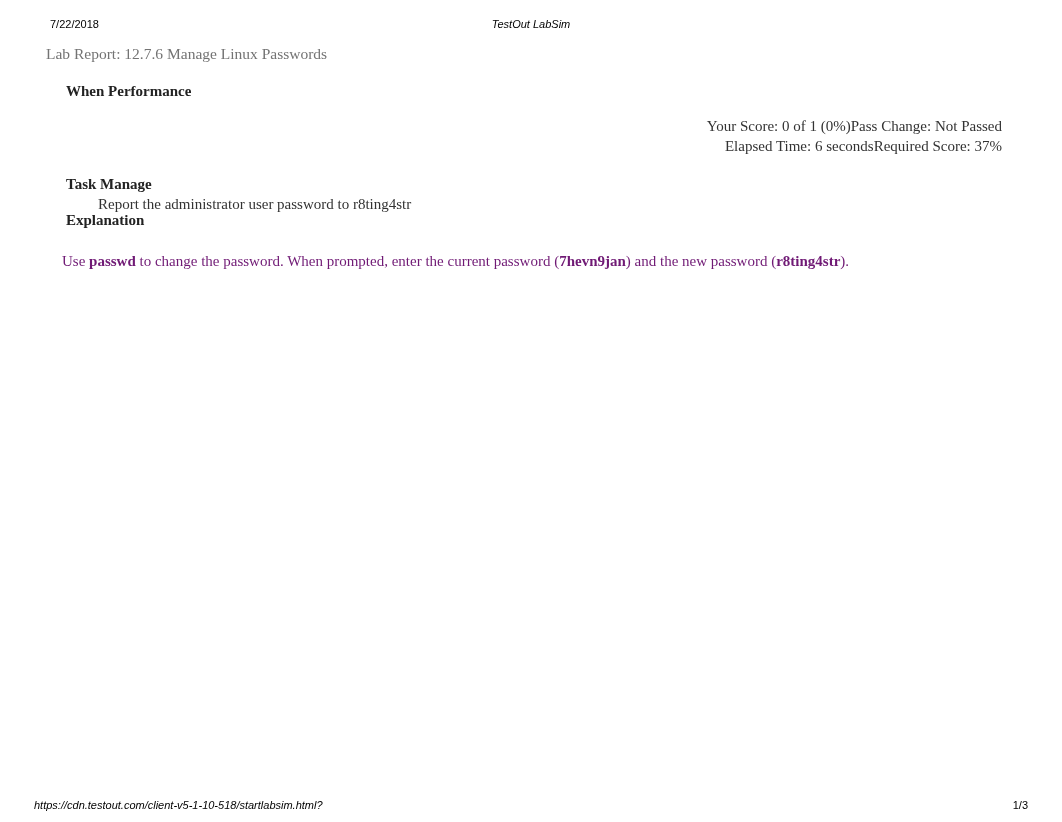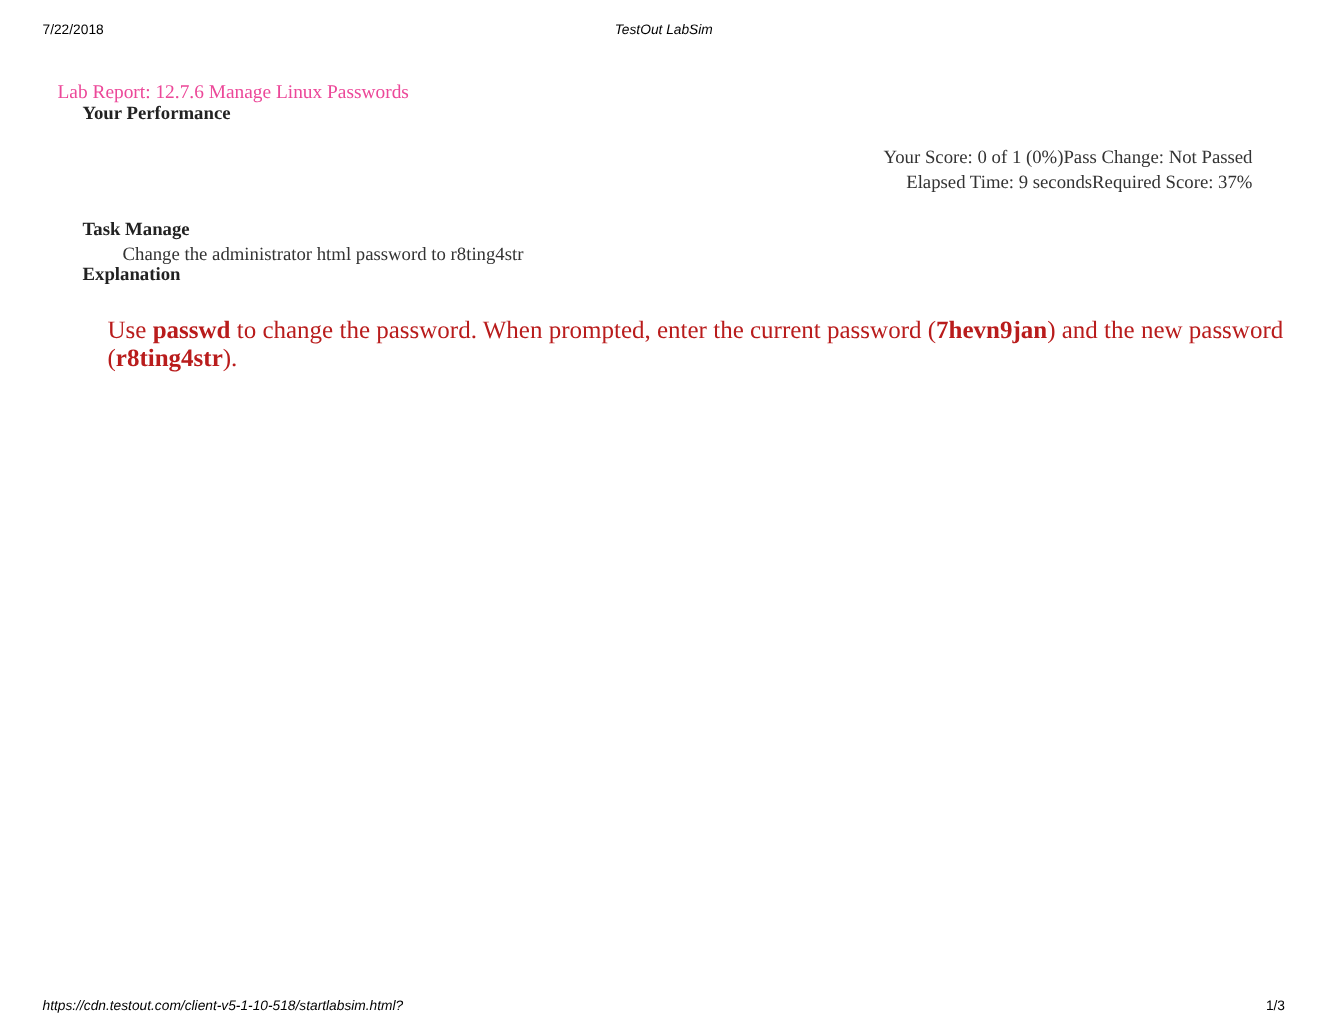--- a/index.html
+++ b/index.html
@@ -19,36 +19,35 @@
       position: absolute;
       top: 18px;
       left: 34px;
       right: 34px;
       font-family: Arial, sans-serif;
       font-size: 11px;
       color: #000;
     }
     .header-date {
       position: absolute;
-      left: 0;
+      left: 16px;
     }
     .header-title {
       position: absolute;
       left: 0;
       right: 0;
       text-align: center;
       font-style: italic;
     }
     .report-title {
       position: absolute;
       top: 45px;
       left: 46px;
       font-size: 15.5px;
-      color: #ec4899;
-      margin-top: 20px;
+      color: #737373;
     }
     .section-heading {
       font-weight: bold;
       font-size: 15px;
       color: #222;
     }
     .performance-heading {
       position: absolute;
       top: 83px;
       left: 66px;
@@ -82,23 +81,22 @@
     }
     .explanation-heading {
       position: absolute;
       top: 212px;
       left: 66px;
     }
     .explanation-text {
       position: absolute;
       top: 253px;
       left: 62px;
-      font-size: 20px;
-      color: #b91c1c;
-      margin-left: 24px;
+      font-size: 15px;
+      color: #701a75;
     }
     .explanation-text b {
       font-weight: bold;
     }
     .footer {
       position: absolute;
       bottom: 23px;
       left: 34px;
       right: 34px;
       font-family: Arial, sans-serif;
@@ -118,35 +116,35 @@
 </head>
 <body>
 
 <div class="header-row">
   <span class="header-date">7/22/2018</span>
   <span class="header-title">TestOut LabSim</span>
 </div>
 
 <div class="report-title">Lab Report: 12.7.6 Manage Linux Passwords</div>
 
-<div class="section-heading performance-heading">Your Performance</div>
+<div class="section-heading performance-heading">When Performance</div>
 
 <div class="perf-row perf-row-1">
   <span>Your Score: 0 of 1 (0%)</span>
   <span>Pass Change: Not Passed</span>
 </div>
 
 <div class="perf-row perf-row-2">
-  <span>Elapsed Time: 9 seconds</span>
+  <span>Elapsed Time: 6 seconds</span>
   <span>Required Score: 37%</span>
 </div>
 
 <div class="section-heading task-heading">Task Manage</div>
 
-<div class="task-item">Change the administrator html password to r8ting4str</div>
+<div class="task-item">Report the administrator user password to r8ting4str</div>
 
 <div class="section-heading explanation-heading">Explanation</div>
 
 <div class="explanation-text">
   <span>Use </span><b>passwd</b><span> to change the password. When prompted, enter the current password (</span><b>7hevn9jan</b><span>) and the new password (</span><b>r8ting4str</b><span>).</span>
 </div>
 
 <div class="footer">
   <span class="footer-url">https://cdn.testout.com/client-v5-1-10-518/startlabsim.html?</span>
   <span class="footer-page">1/3</span>

